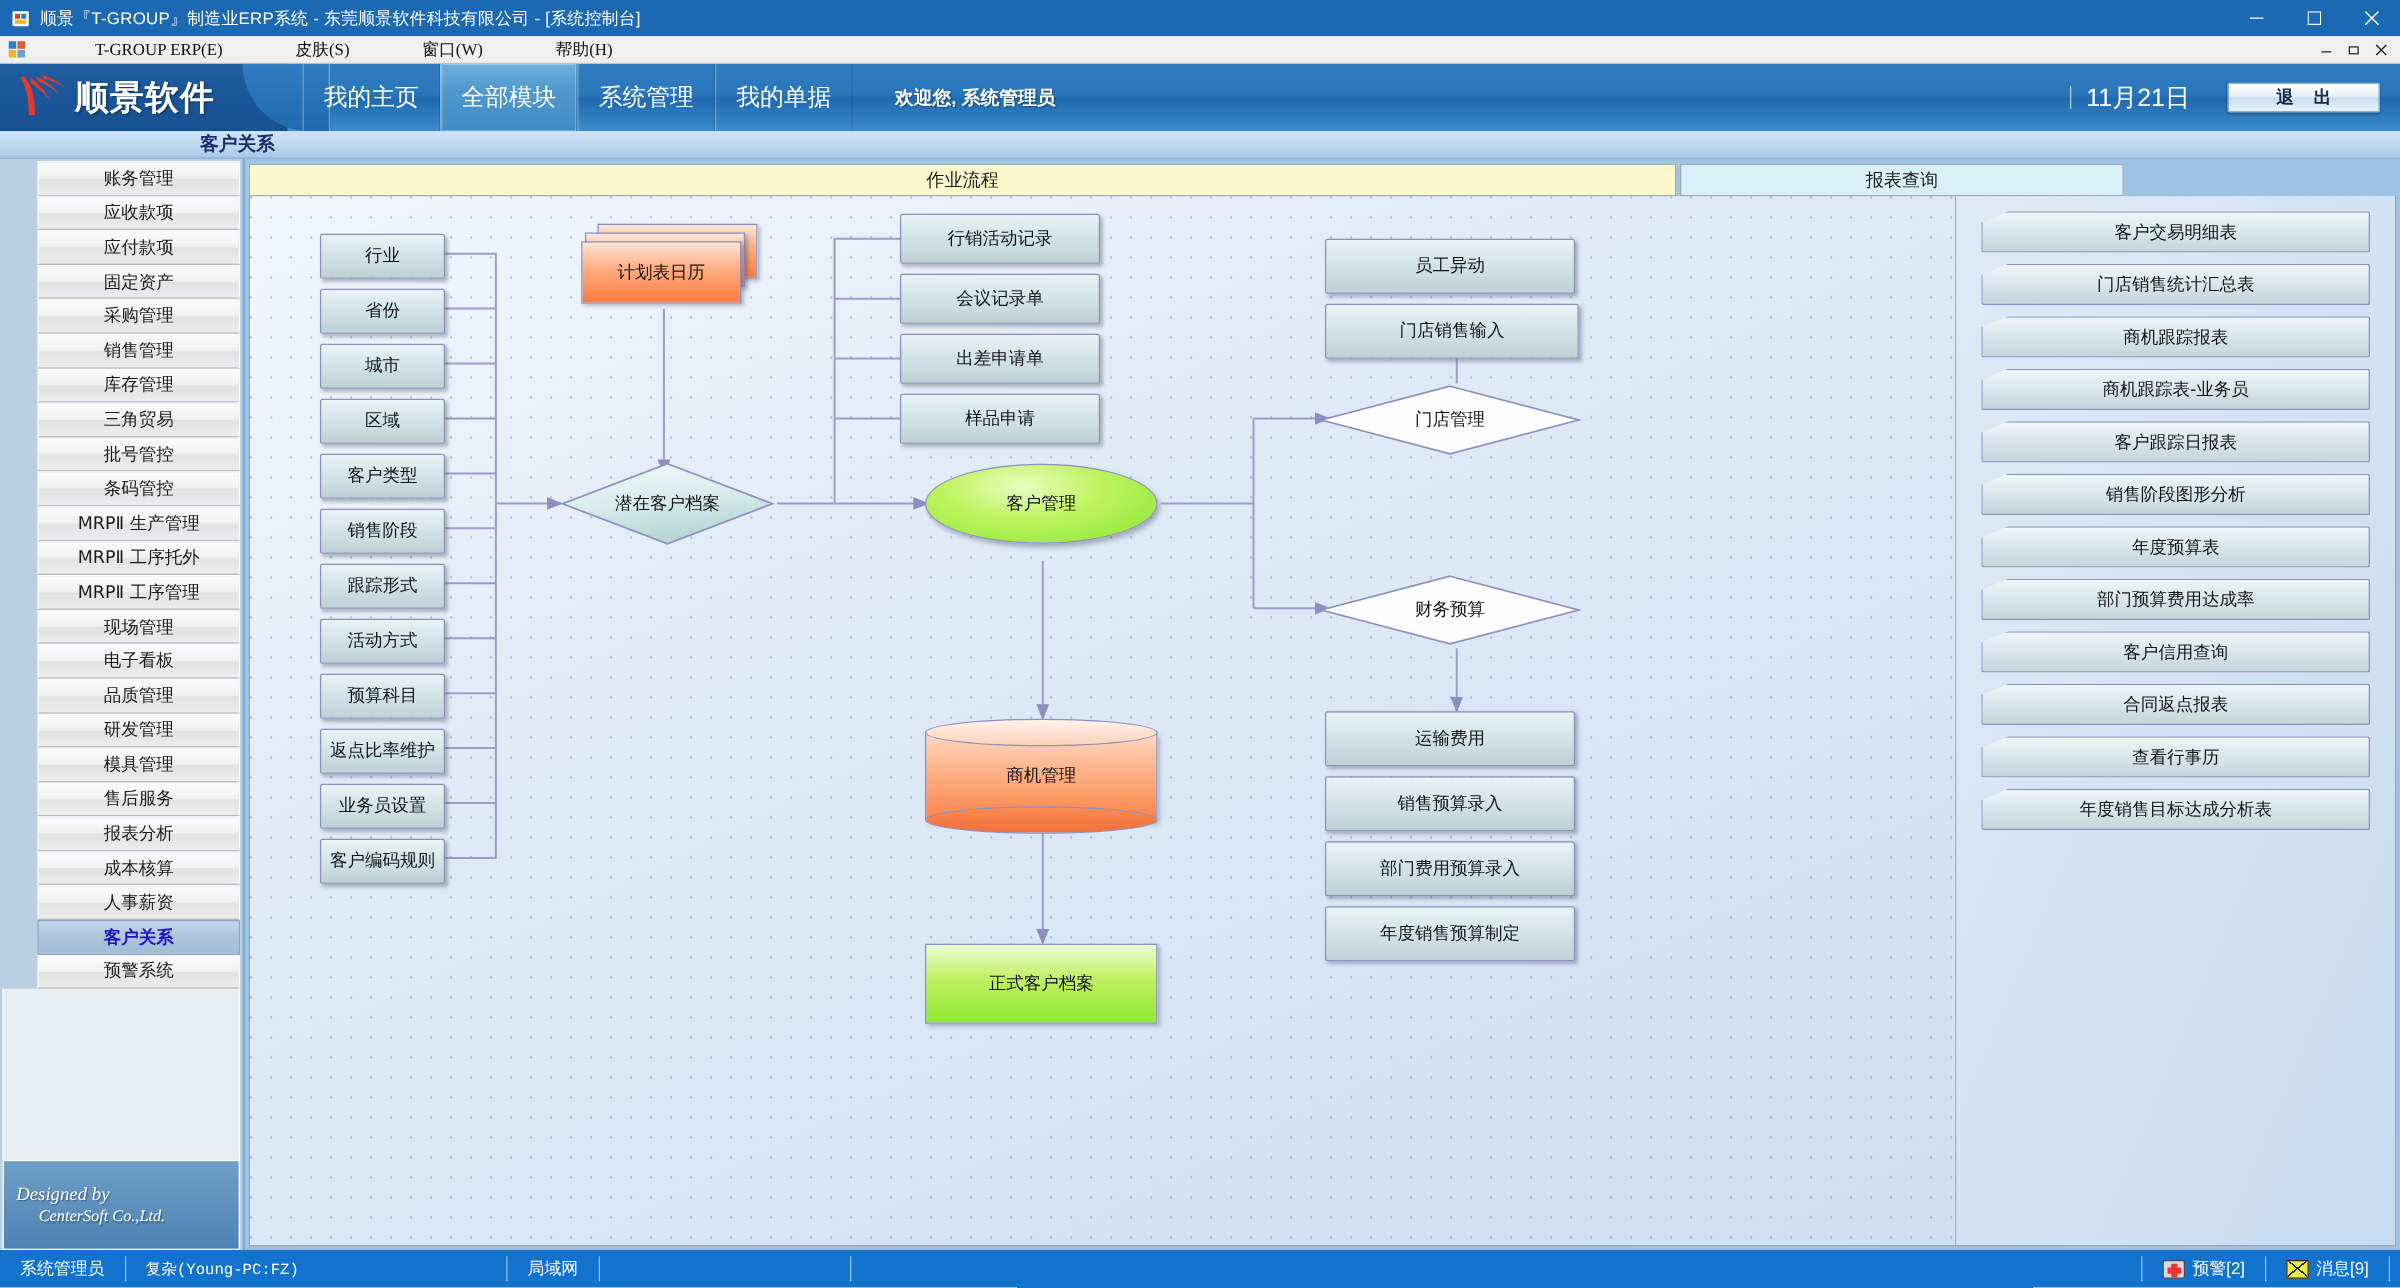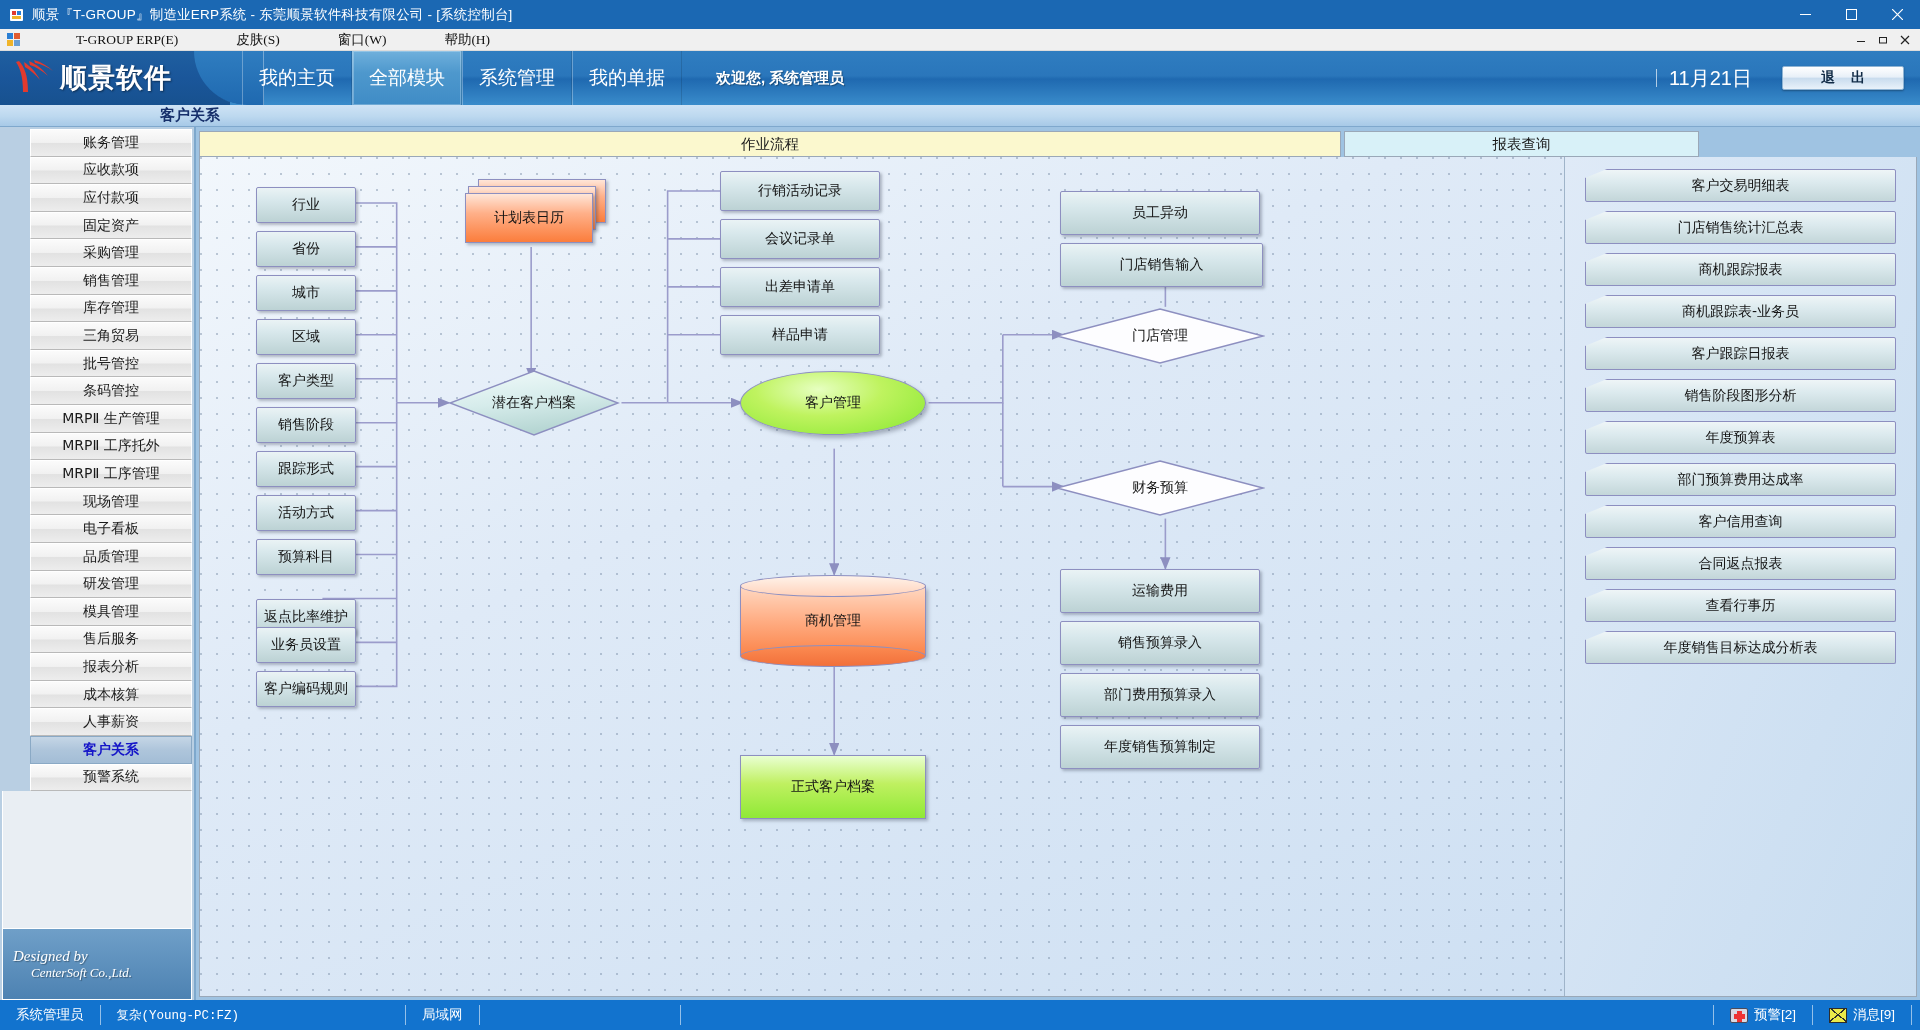--- a/index.html
+++ b/index.html
@@ -443,21 +443,21 @@
 
         <div class="node rect" style="left:56px;  top:30px;  width:100px; height:36px;">行业</div>
         <div class="node rect" style="left:56px;  top:74px;  width:100px; height:36px;">省份</div>
         <div class="node rect" style="left:56px;  top:118px; width:100px; height:36px;">城市</div>
         <div class="node rect" style="left:56px;  top:162px; width:100px; height:36px;">区域</div>
         <div class="node rect" style="left:56px;  top:206px; width:100px; height:36px;">客户类型</div>
         <div class="node rect" style="left:56px;  top:250px; width:100px; height:36px;">销售阶段</div>
         <div class="node rect" style="left:56px;  top:294px; width:100px; height:36px;">跟踪形式</div>
         <div class="node rect" style="left:56px;  top:338px; width:100px; height:36px;">活动方式</div>
         <div class="node rect" style="left:56px;  top:382px; width:100px; height:36px;">预算科目</div>
-        <div class="node rect" style="left:56px;  top:442px; width:100px; height:36px;">返点比率维护</div>
+        <div class="node rect" style="left:56px;  top:426px; width:100px; height:36px;">返点比率维护</div>
         <div class="node rect" style="left:56px;  top:470px; width:100px; height:36px;">业务员设置</div>
         <div class="node rect" style="left:56px;  top:514px; width:100px; height:36px;">客户编码规则</div>
 
         <div class="node orange-stack-item" style="left:278px; top:22px; width:128px; height:44px; z-index:1;"></div>
         <div class="node orange-stack-item" style="left:268px; top:29px; width:128px; height:44px; z-index:2;"></div>
         <div class="node orange-stack-item" style="left:265px; top:36px; width:128px; height:50px; z-index:3;">计划表日历</div>
 
         <div class="diamond" style="left:248px; top:212px; width:172px; height:68px;">
           <svg class="dshape" viewBox="0 0 172 68" preserveAspectRatio="none">
             <defs>

